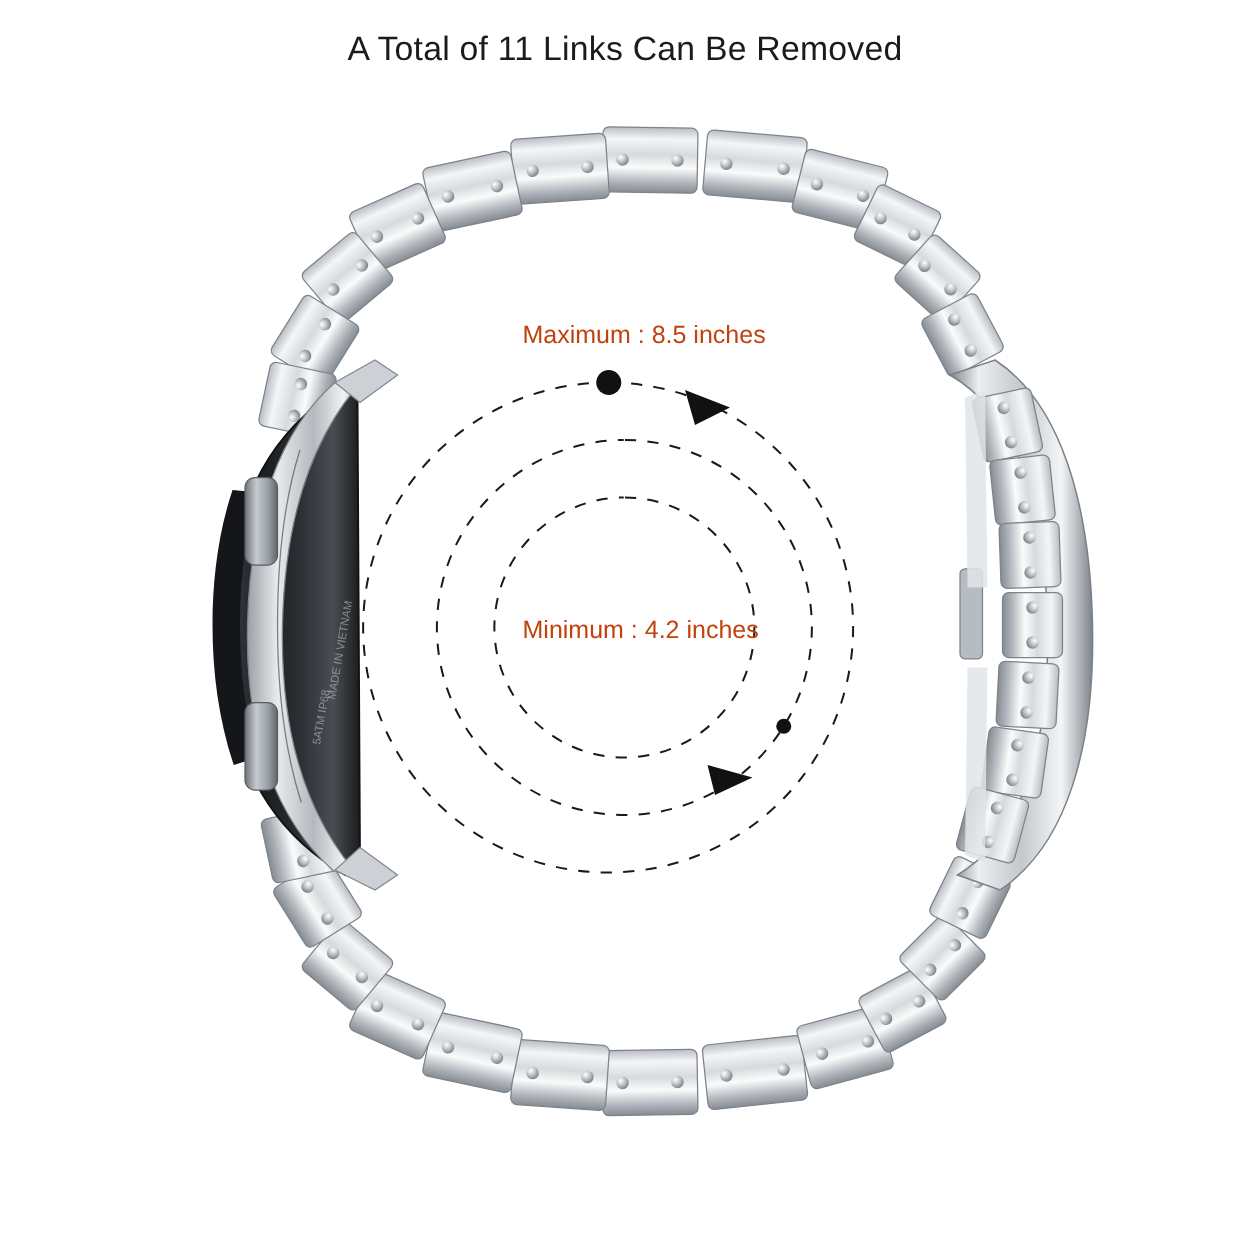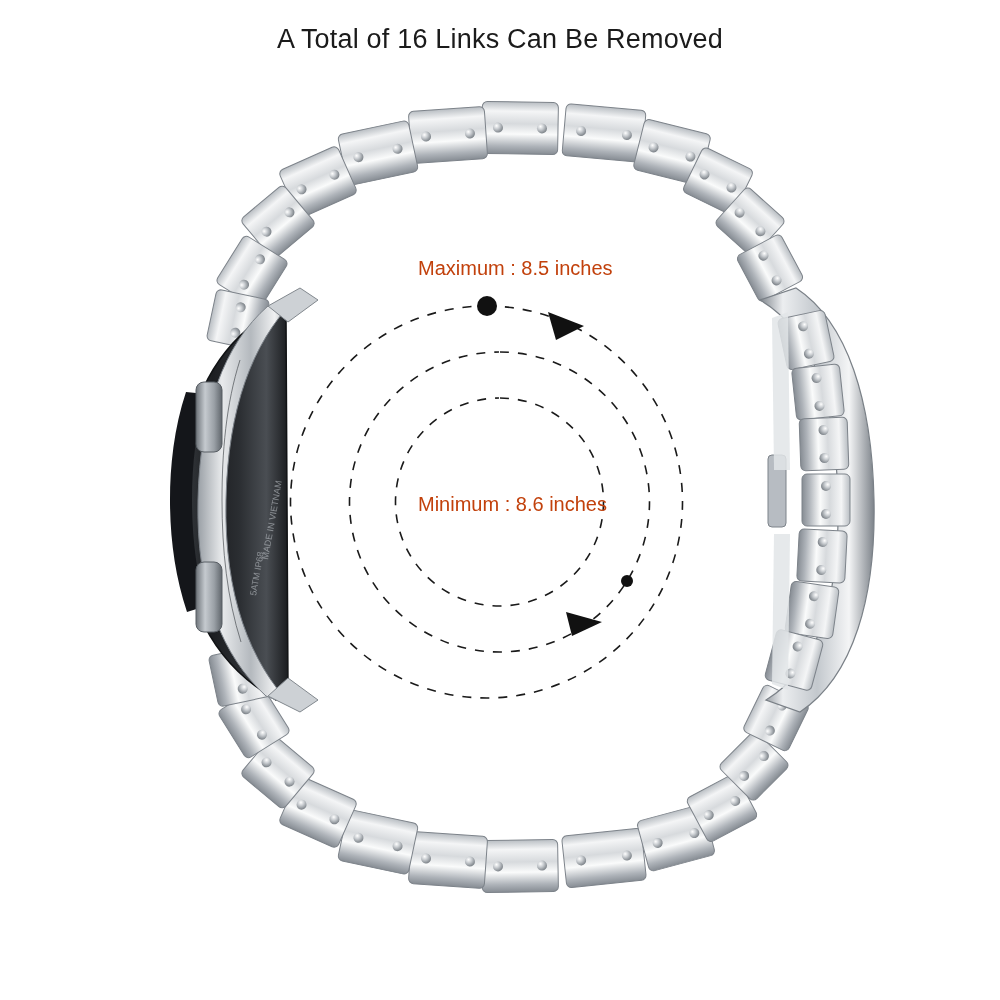--- a/index.html
+++ b/index.html
@@ -54,21 +54,21 @@
     top: 0;
     width: 1000px;
     height: 1000px;
   }
 </style>
 </head>
 <body>
 
 <div id="stage">
 
-  <div class="title">A Total of 16 Links Can Be Removed</div>
+  <div class="title">A Total of 11 Links Can Be Removed</div>
 
   <svg class="art" viewBox="0 0 1000 1000">
     <defs>
       <linearGradient id="gradLinkV" x1="0" y1="0" x2="0" y2="1">
         <stop offset="0%" stop-color="#b9bec3"></stop>
         <stop offset="18%" stop-color="#f4f5f6"></stop>
         <stop offset="42%" stop-color="#d7dadd"></stop>
         <stop offset="62%" stop-color="#fafbfb"></stop>
         <stop offset="85%" stop-color="#aeb3b9"></stop>
         <stop offset="100%" stop-color="#868c93"></stop>
@@ -327,15 +327,15 @@
 
       <path d="M548,312 L584,326 L556,340 Z" fill="#111111" stroke="none"></path>
       <path d="M566,612 L602,622 L572,636 Z" fill="#111111" stroke="none"></path>
     </g>
 
     <circle cx="487" cy="306" r="10" fill="#111111"></circle>
     <circle cx="627" cy="581" r="6" fill="#111111"></circle>
   </svg>
 
   <div class="ann-label" id="label-max">Maximum : 8.5 inches</div>
-  <div class="ann-label" id="label-min">Minimum : 8.6 inches</div>
+  <div class="ann-label" id="label-min">Minimum : 4.2 inches</div>
 
 </div>
 
 </body></html>

